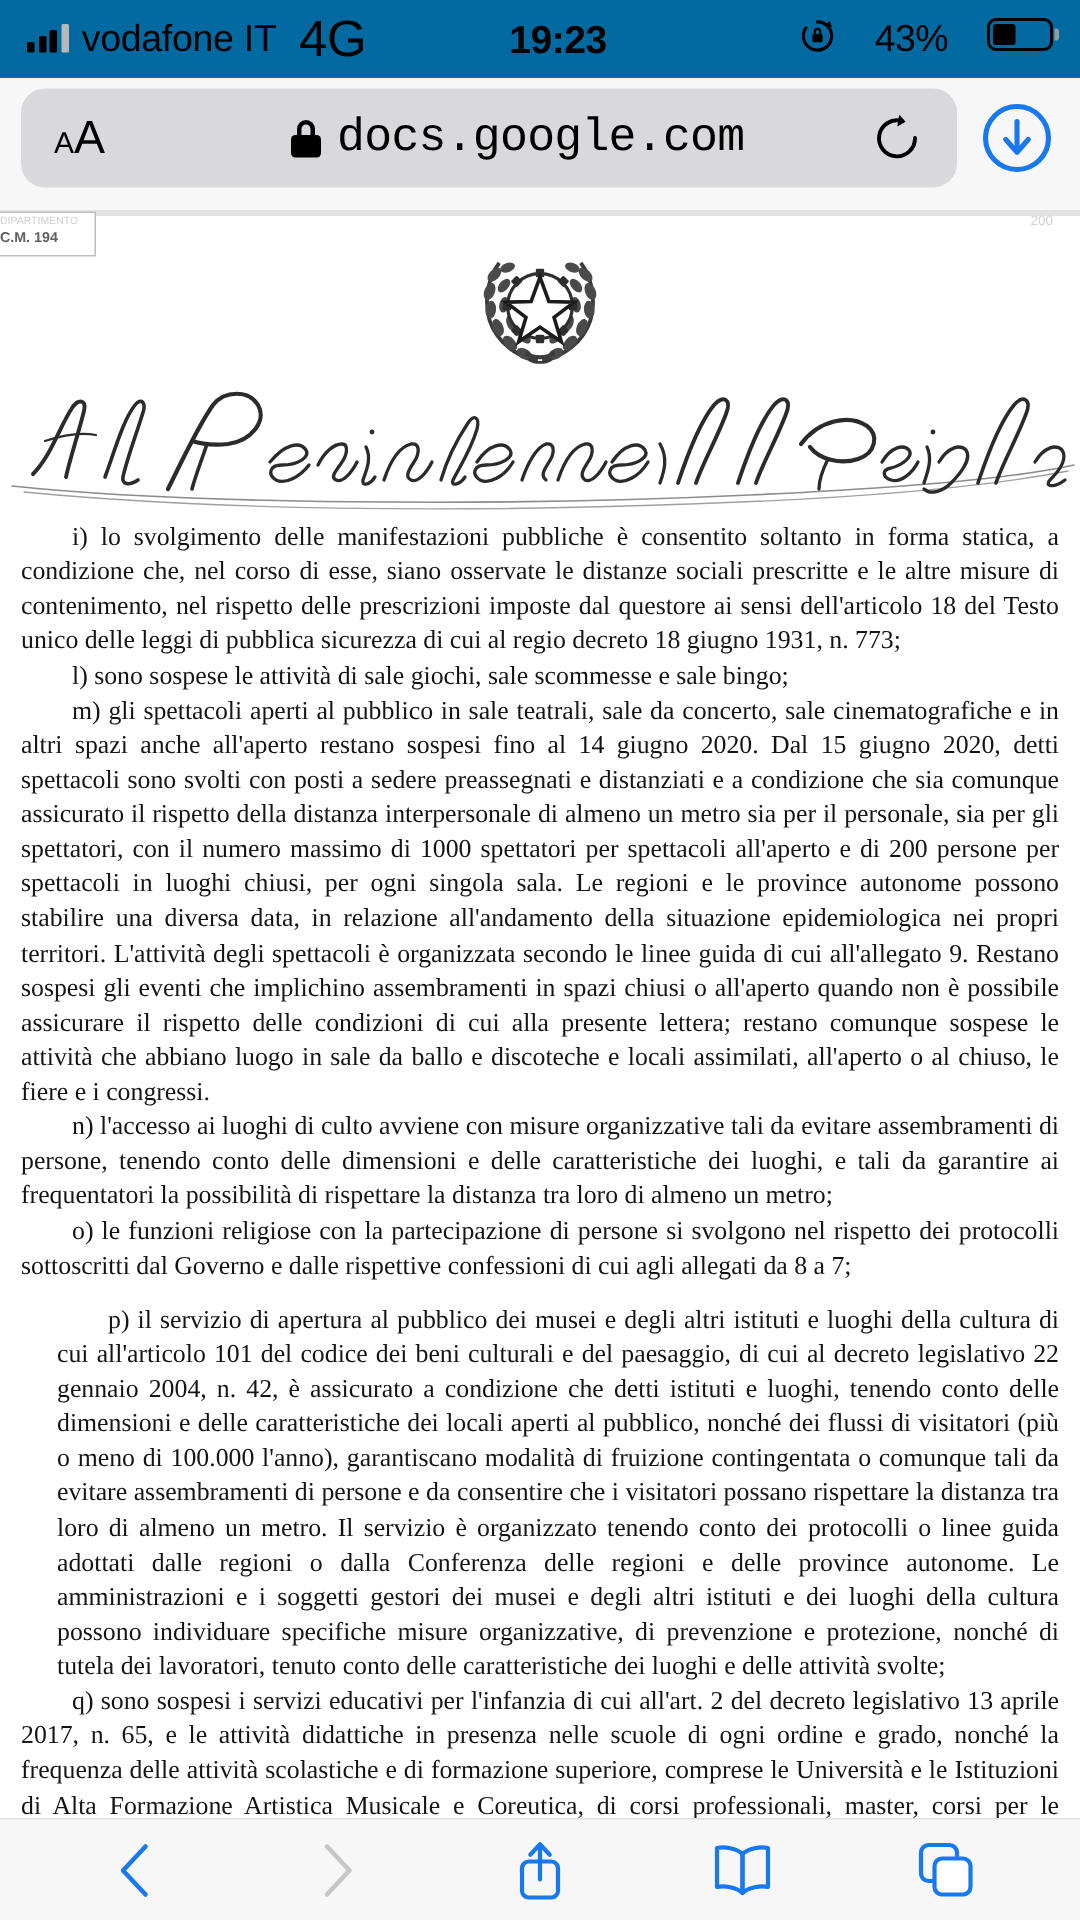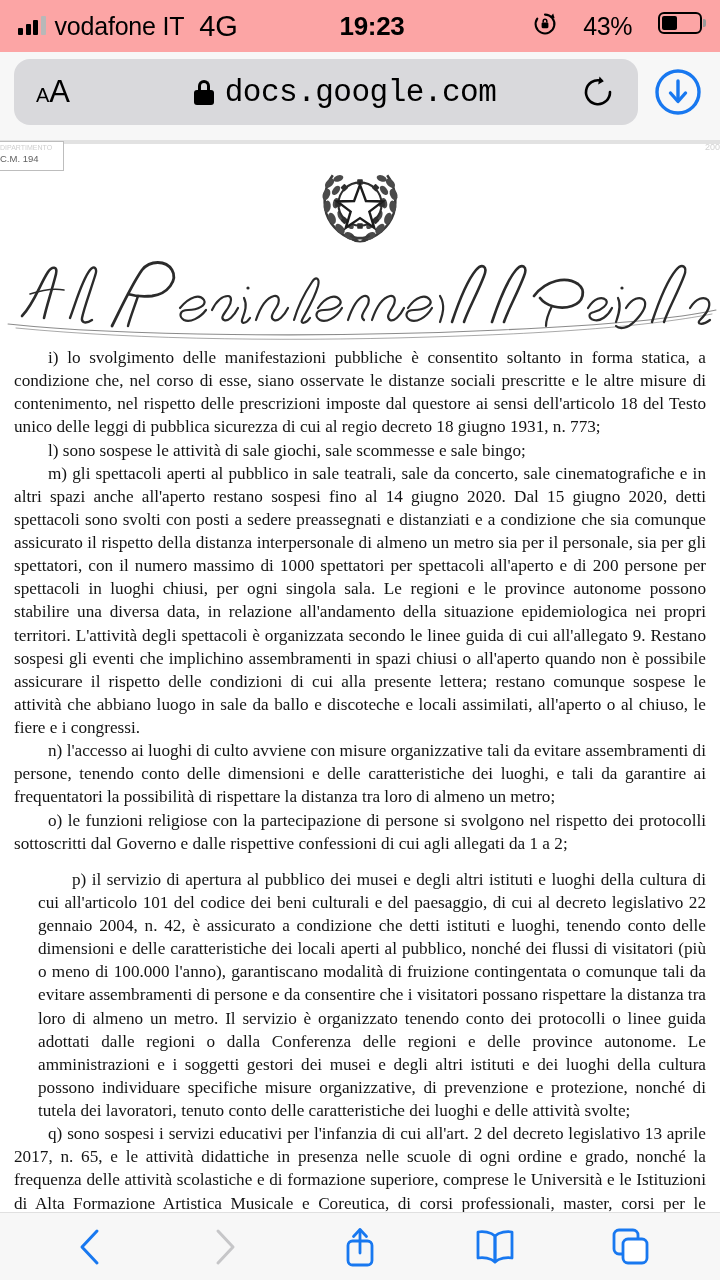--- a/index.html
+++ b/index.html
@@ -12,21 +12,21 @@
 
   body {
     font-family: "Liberation Sans", sans-serif;
     background: #ffffff;
     position: relative;
   }
 
   
   .status-bar {
     height: 52px;
-    background: #fca5a5;
+    background: #0369a1;
     display: flex;
     align-items: center;
     position: relative;
     padding: 0 18px;
   }
   .status-left {
     display: flex;
     align-items: center;
     gap: 9px;
   }
@@ -46,21 +46,21 @@
   .signal-bars i:nth-child(2) { height: 11px; }
   .signal-bars i:nth-child(3) { height: 15px; }
   .signal-bars i:nth-child(4) { height: 19px; background: #b8b8b8; }
 
   .carrier-name {
     font-size: 25px;
     color: #000;
     letter-spacing: -0.2px;
   }
   .network-type {
-    font-size: 29px;
+    font-size: 34px;
     color: #000;
     margin-left: 6px;
     letter-spacing: -0.2px;
   }
 
   .status-time {
     position: absolute;
     left: 50%;
     transform: translateX(-50%);
     font-size: 26px;
@@ -221,25 +221,25 @@
     border: 1px solid #bdbdbd;
     background: #fff;
     font-size: 9px;
     color: #8a8a8a;
     line-height: 1.25;
     padding: 2px 3px;
     overflow: hidden;
     font-family: "Liberation Sans", sans-serif;
   }
   .doc-stamp .faint { color: #cfcfcf; font-size: 7px; display:block; }
-  .doc-stamp .code { color: #606060; font-weight: normal; font-size: 9.5px; }
+  .doc-stamp .code { color: #606060; font-weight: bold; font-size: 9.5px; }
 
   .doc-pagemark {
     position: absolute;
-    right: 0;
+    right: 18px;
     top: 2px;
     font-size: 9px;
     color: #d2d2d2;
   }
 
   .emblem {
     width: 96px;
     height: 100px;
     margin: 14px auto 0 auto;
     display: block;
@@ -457,21 +457,21 @@
 
       <path d="M16 78 C140 90 300 92 460 86 C580 82 660 74 712 64" stroke-width="0.9" opacity="0.45"></path>
     </g>
   </svg>
 
   <div class="doc-body">
       <p>i) lo svolgimento delle manifestazioni pubbliche è consentito soltanto in forma statica, a condizione che, nel corso di esse, siano osservate le distanze sociali prescritte e le altre misure di contenimento, nel rispetto delle prescrizioni imposte dal questore ai sensi dell'articolo 18 del Testo unico delle leggi di pubblica sicurezza di cui al regio decreto 18 giugno 1931, n. 773;</p>
       <p>l) sono sospese le attività di sale giochi, sale scommesse e sale bingo;</p>
       <p>m) gli spettacoli aperti al pubblico in sale teatrali, sale da concerto, sale cinematografiche e in altri spazi anche all'aperto restano sospesi fino al 14 giugno 2020. Dal 15 giugno 2020, detti spettacoli sono svolti con posti a sedere preassegnati e distanziati e a condizione che sia comunque assicurato il rispetto della distanza interpersonale di almeno un metro sia per il personale, sia per gli spettatori, con il numero massimo di 1000 spettatori per spettacoli all'aperto e di 200 persone per spettacoli in luoghi chiusi, per ogni singola sala. Le regioni e le province autonome possono stabilire una diversa data, in relazione all'andamento della situazione epidemiologica nei propri territori. L'attività degli spettacoli è organizzata secondo le linee guida di cui all'allegato 9. Restano sospesi gli eventi che implichino assembramenti in spazi chiusi o all'aperto quando non è possibile assicurare il rispetto delle condizioni di cui alla presente lettera; restano comunque sospese le attività che abbiano luogo in sale da ballo e discoteche e locali assimilati, all'aperto o al chiuso, le fiere e i congressi.</p>
       <p>n) l'accesso ai luoghi di culto avviene con misure organizzative tali da evitare assembramenti di persone, tenendo conto delle dimensioni e delle caratteristiche dei luoghi, e tali da garantire ai frequentatori la possibilità di rispettare la distanza tra loro di almeno un metro;</p>
-      <p>o) le funzioni religiose con la partecipazione di persone si svolgono nel rispetto dei protocolli sottoscritti dal Governo e dalle rispettive confessioni di cui agli allegati da 1 a 2;</p>
+      <p>o) le funzioni religiose con la partecipazione di persone si svolgono nel rispetto dei protocolli sottoscritti dal Governo e dalle rispettive confessioni di cui agli allegati da 8 a 7;</p>
       <p class="gap">p) il servizio di apertura al pubblico dei musei e degli altri istituti e luoghi della cultura di cui all'articolo 101 del codice dei beni culturali e del paesaggio, di cui al decreto legislativo 22 gennaio 2004, n. 42, è assicurato a condizione che detti istituti e luoghi, tenendo conto delle dimensioni e delle caratteristiche dei locali aperti al pubblico, nonché dei flussi di visitatori (più o meno di 100.000 l'anno), garantiscano modalità di fruizione contingentata o comunque tali da evitare assembramenti di persone e da consentire che i visitatori possano rispettare la distanza tra loro di almeno un metro. Il servizio è organizzato tenendo conto dei protocolli o linee guida adottati dalle regioni o dalla Conferenza delle regioni e delle province autonome. Le amministrazioni e i soggetti gestori dei musei e degli altri istituti e dei luoghi della cultura possono individuare specifiche misure organizzative, di prevenzione e protezione, nonché di tutela dei lavoratori, tenuto conto delle caratteristiche dei luoghi e delle attività svolte;</p>
       <p>q) sono sospesi i servizi educativi per l'infanzia di cui all'art. 2 del decreto legislativo 13 aprile 2017, n. 65, e le attività didattiche in presenza nelle scuole di ogni ordine e grado, nonché la frequenza delle attività scolastiche e di formazione superiore, comprese le Università e le Istituzioni di Alta Formazione Artistica Musicale e Coreutica, di corsi professionali, master, corsi per le professioni sanitarie e università per anziani, nonché i corsi professionali e le attività formative svolte da altri enti pubblici, anche territoriali e locali e da soggetti privati, ferma in ogni caso la possibilità di svolgimento di attività formative a distanza. Sono esclusi dalla sospensione i corsi di formazione specifica in medicina generale. I corsi per i medici in formazione specialistica e le attività dei tirocinanti delle professioni sanitarie e medica possono in ogni caso proseguire anche in modalità non in presenza. Sono altresì esclusi dalla sospensione, a decorrere dal 20 maggio 2020, i corsi abilitanti</p>
     </div>
 </div>
 
 <div class="bottom-bar">
   <span class="tb-btn">
     <svg width="34" height="40" viewBox="0 0 34 40">
       <path d="M24 4 L9 20 L24 36" fill="none" stroke="#1878f0" stroke-width="3" stroke-linecap="round" stroke-linejoin="round"></path>
     </svg>

